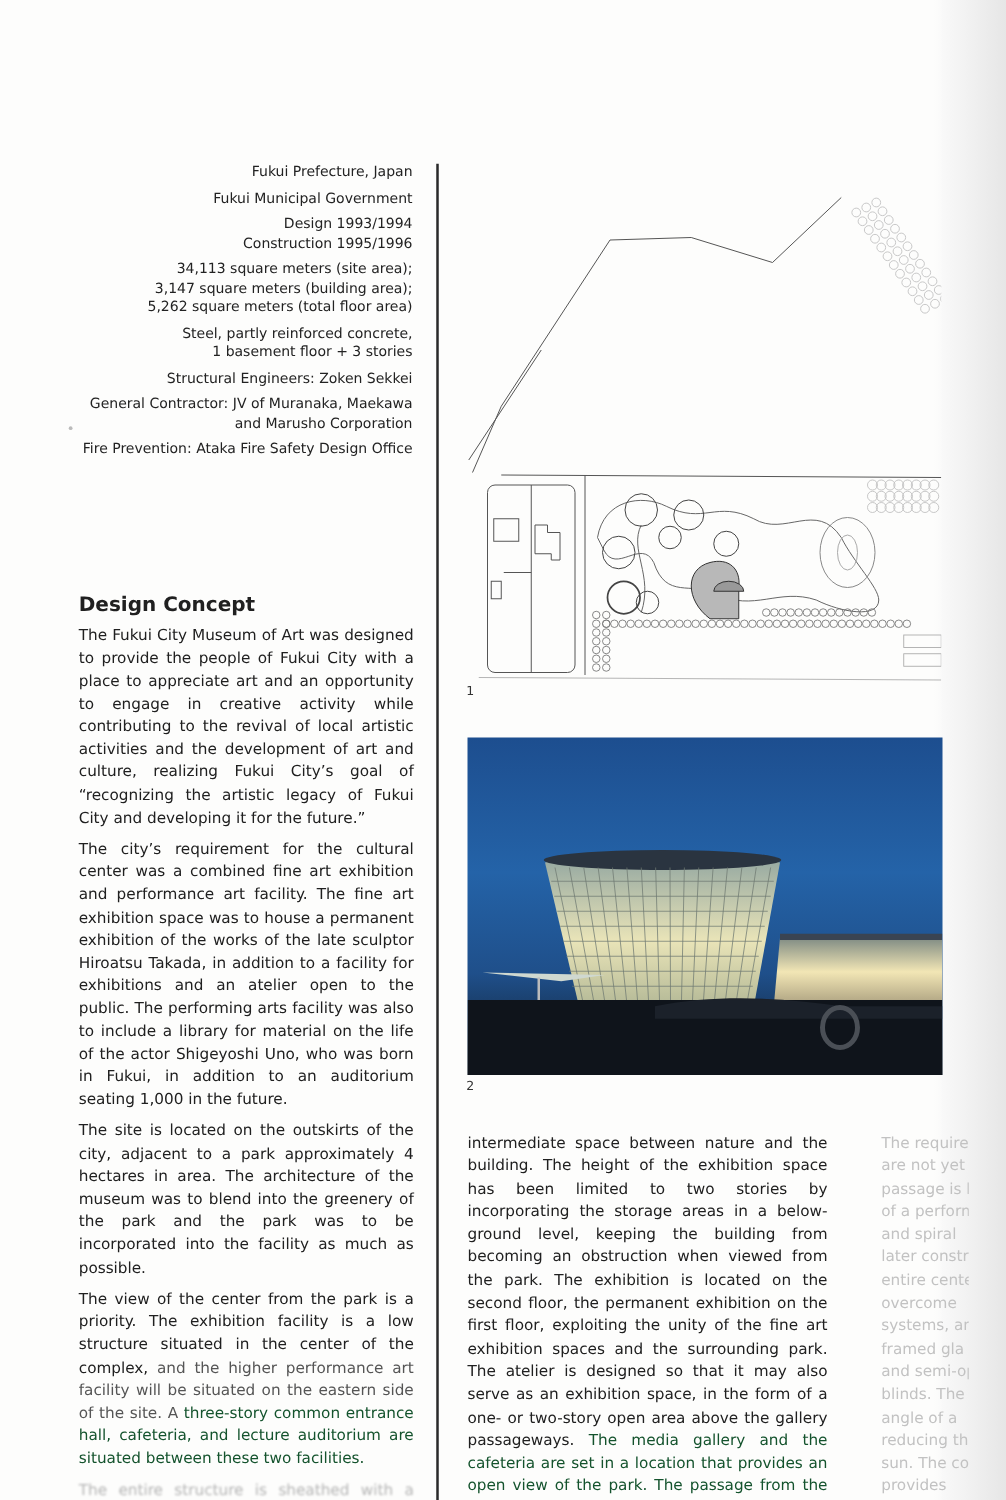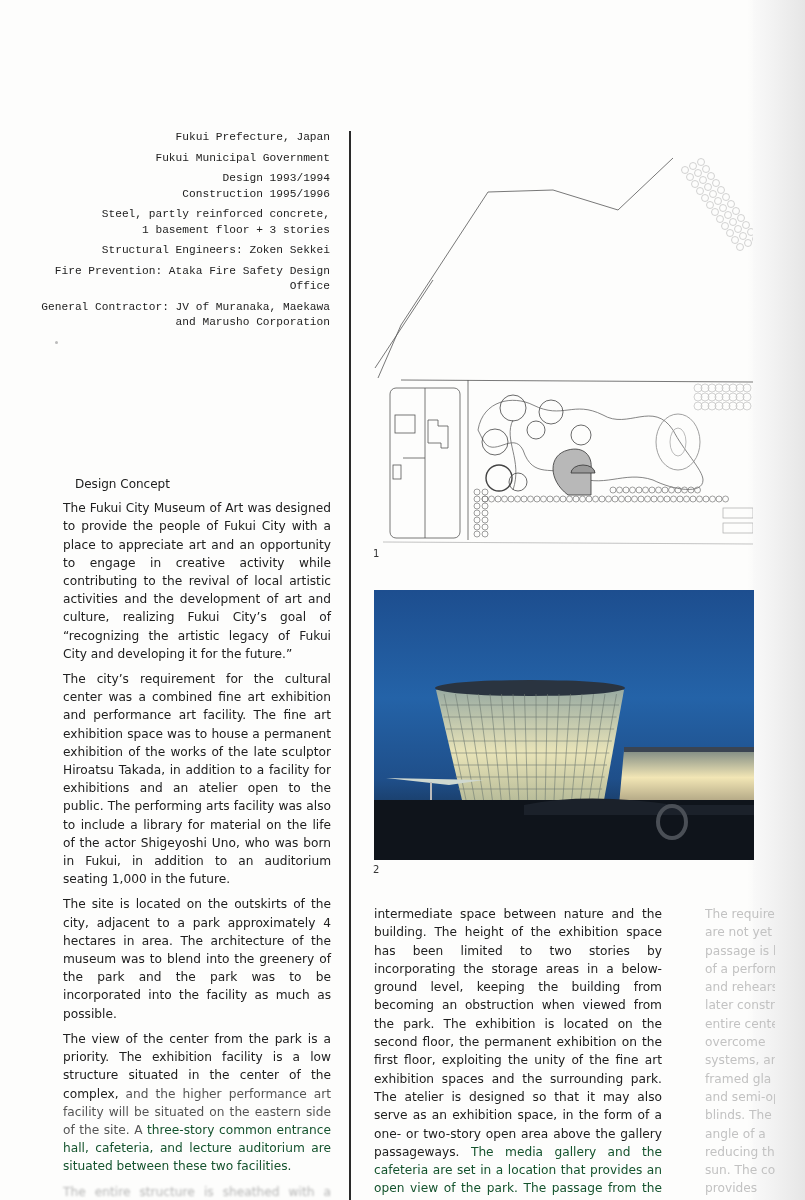--- a/index.html
+++ b/index.html
@@ -13,32 +13,32 @@
     position:absolute; top:0; right:0; width:58px; height:1200px;
     background:linear-gradient(to right, rgba(255,255,255,0) 0%, #f3f3f3 40%, #e6e6e6 100%);
     pointer-events:none;
   }
   .page-shade-edge {
     position:absolute; top:0; right:0; width:52px; height:1200px;
     background:#fbfbfb;
   }
   .specs {
     position:absolute; left:40px; top:130px; width:290px;
-    text-align:right; font-size:11.2px; line-height:15.5px; color:#222;font-family:Liberation Mono, monospace;
+    text-align:right; font-size:11.2px; line-height:15.5px; color:#222;
   }
   .specs p { margin:0 0 5px 0; }
   .divider {
     position:absolute; left:349px; top:131px; width:2px; height:1069px;
     background:#2a2a2a;
   }
   .left-col {
     position:absolute; left:63px; top:475px; width:268px;
     font-size:12.2px; line-height:18.2px; color:#202020;
   }
-  .section-title { font-size:12px; margin:0 0 6px 12px; font-weight:normal; }
+  .section-title { font-size:16px; margin:0 0 6px 0; font-weight:bold; }
   .left-col p { margin:4px 0 7px 0; text-align:justify; }
   .fade1 { color:#555; }
   .fade2 { color:#14532d; }
   .fade3 { color:#b5b5b5; }
   .fig1 {
     position:absolute; left:373px; top:130px; width:380px; height:415px;
   }
   .fig-label {
     position:absolute; font-size:10px; color:#333;
   }
@@ -67,29 +67,34 @@
 <div class="page-shade"></div>
 
 <div class="specs">
   <p>Fukui Prefecture, Japan</p>
   <p>Fukui Municipal Government</p>
   <p>
     <span>Design 1993/1994</span><br>
     <span>Construction 1995/1996</span>
   </p>
   <p>
+    <span>34,113 square meters (site area);</span><br>
+    <span>3,147 square meters (building area);</span><br>
+    <span>5,262 square meters (total floor area)</span>
+  </p>
+  <p>
     <span>Steel, partly reinforced concrete,</span><br>
     <span>1 basement floor + 3 stories</span>
   </p>
   <p>Structural Engineers: Zoken Sekkei</p>
-  <p>Fire Prevention: Ataka Fire Safety Design Office</p>
   <p>
     <span>General Contractor: JV of Muranaka, Maekawa</span><br>
     <span>and Marusho Corporation</span>
   </p>
+  <p>Fire Prevention: Ataka Fire Safety Design Office</p>
 </div>
 
 <div class="stray-dot" style="left:55px;top:341px;"></div>
 
 <div class="divider"></div>
 
 <div class="left-col">
   <h3 class="section-title">Design Concept</h3>
   <p>The Fukui City Museum of Art was designed to provide the people of Fukui City with a place to appreciate art and an opportunity to engage in creative activity while contributing to the revival of local artistic activities and the development of art and culture, realizing Fukui City’s goal of “recognizing the artistic legacy of Fukui City and developing it for the future.”</p>
   <p>The city’s requirement for the cultural center was a combined fine art exhibition and performance art facility. The fine art exhibition space was to house a permanent exhibition of the works of the late sculptor Hiroatsu Takada, in addition to a facility for exhibitions and an atelier open to the public. The performing arts facility was also to include a library for material on the life of the actor Shigeyoshi Uno, who was born in Fukui, in addition to an auditorium seating 1,000 in the future.</p>
@@ -332,21 +337,21 @@
     <span>intermediate space between nature and the building. The height of the exhibition space has been limited to two stories by incorporating the storage areas in a below-ground level, keeping the building from becoming an obstruction when viewed from the park. The exhibition is located on the second floor, the permanent exhibition on the first floor, exploiting the unity of the fine art exhibition spaces and the surrounding park. The atelier is designed so that it may also serve as an exhibition space, in the form of a one- or two-story open area above the gallery passageways.</span>
     <span class="fade2">The media gallery and the cafeteria are set in a location that provides an open view of the park. The passage from the first to the second floor in the lobby can be connected by either a spiral</span>
   </p>
 </div>
 
 <div class="far-col" id="farCol">
     <div>The require</div>
     <div>are not yet</div>
     <div>passage is be</div>
     <div>of a perform</div>
-    <div>and rehears</div>
+    <div>and spiral</div>
     <div>later constru</div>
     <div>entire cente</div>
     <div>overcome</div>
     <div>systems, an</div>
     <div>framed gla</div>
     <div>and semi-op</div>
     <div>blinds. The</div>
     <div>angle of a</div>
     <div>reducing th</div>
     <div>sun. The cor</div>

